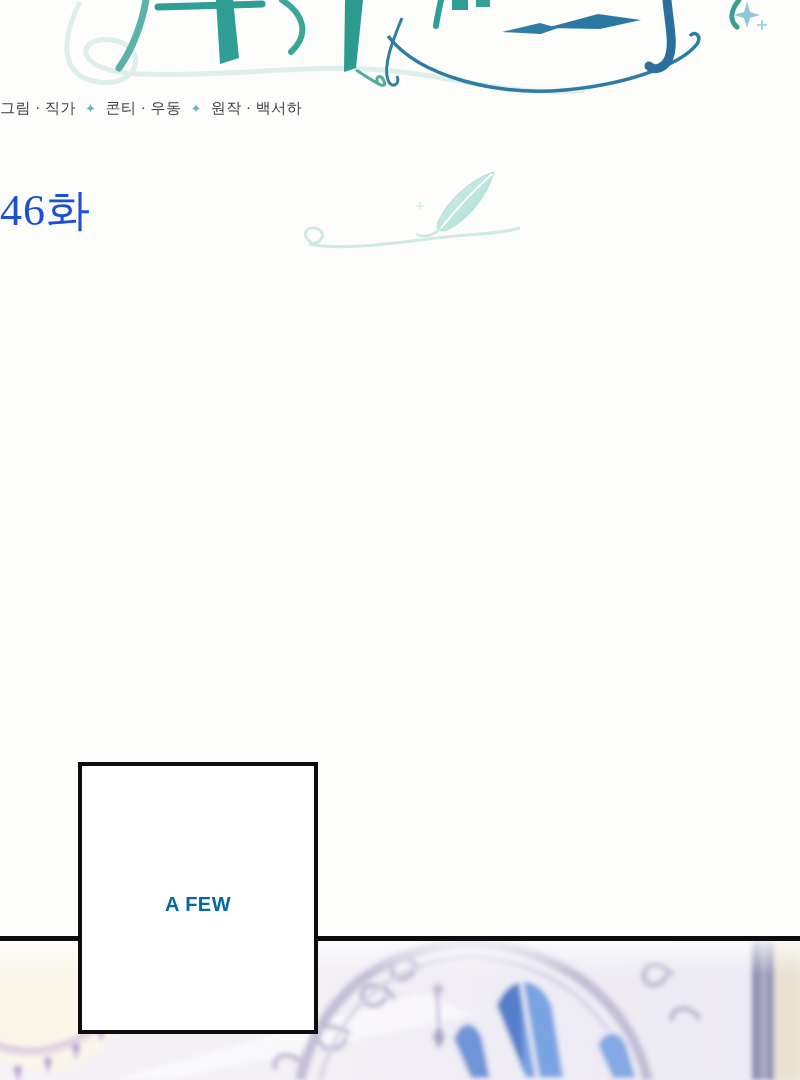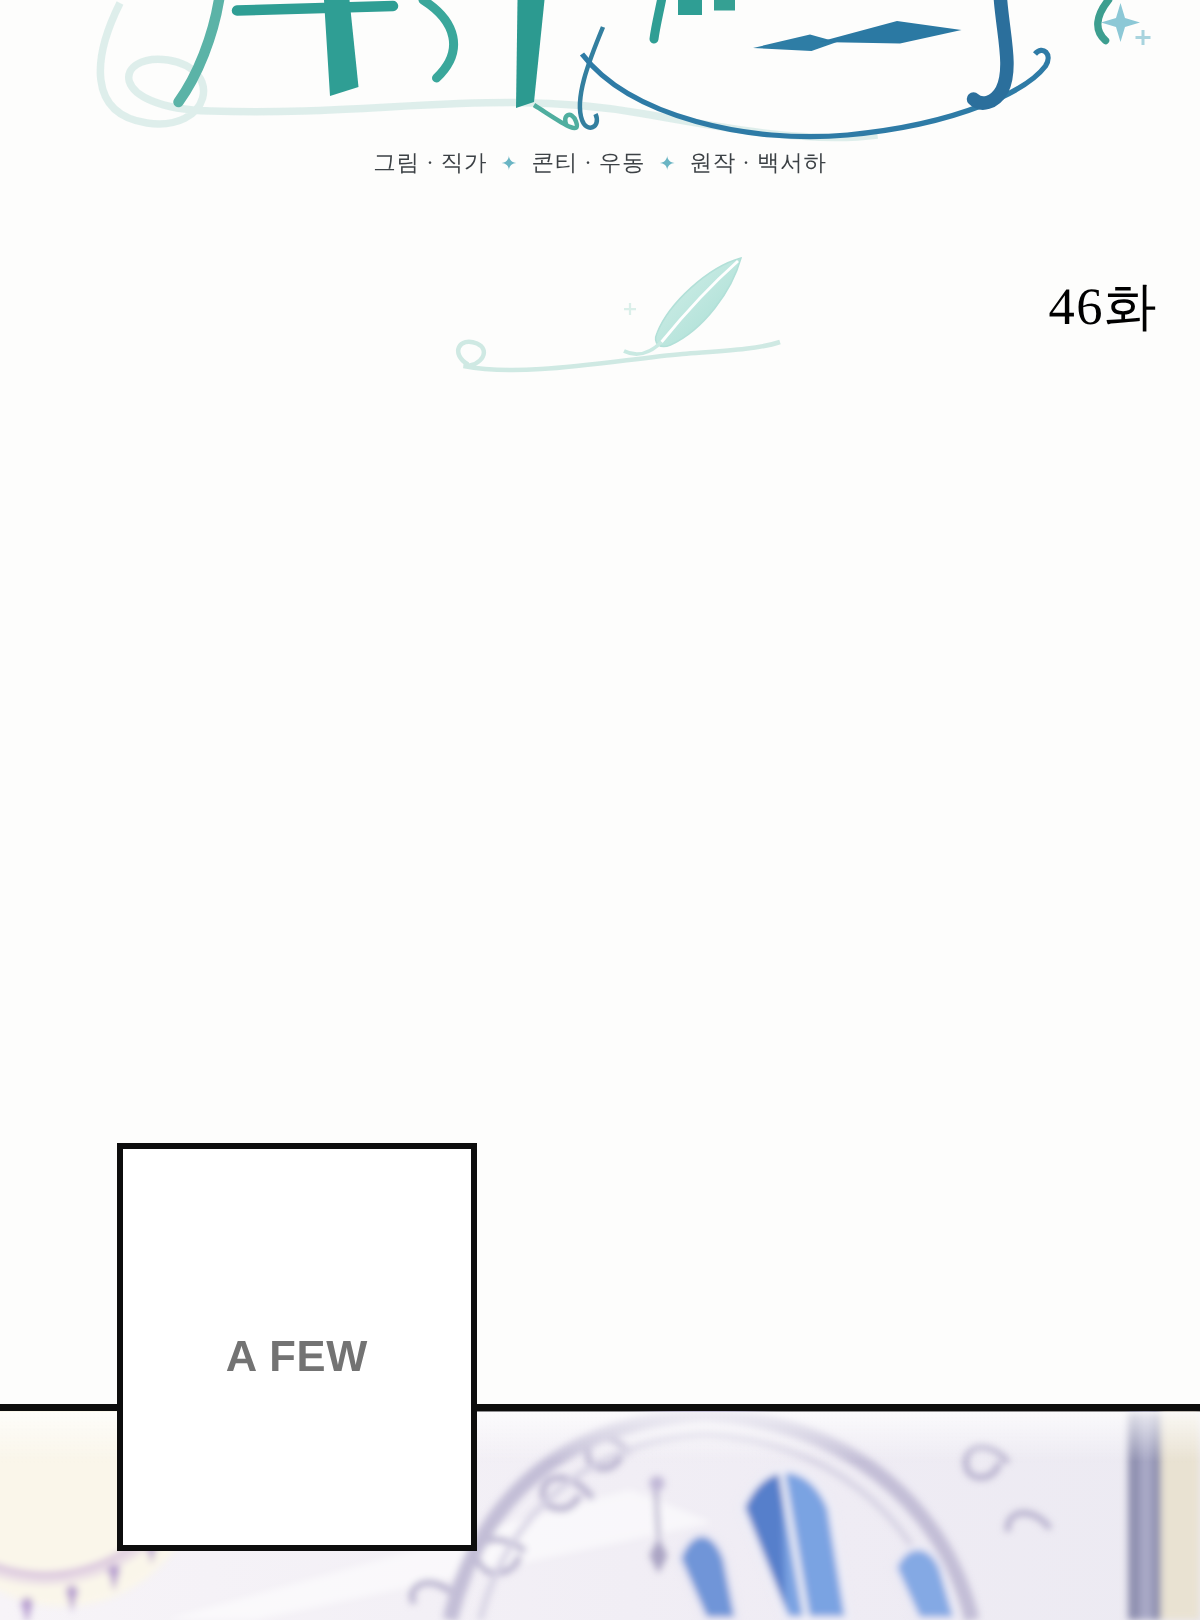--- a/index.html
+++ b/index.html
@@ -5,40 +5,40 @@
   html,body{margin:0;padding:0;}
   body{
     width:800px;height:1080px;position:relative;overflow:hidden;
     background:#fdfdfc;
     font-family:"Liberation Sans","DejaVu Sans",sans-serif;
   }
   
   .header-art{position:absolute;top:0;left:0;z-index:1;}
   .credits{
     position:absolute;top:99px;left:0;width:800px;z-index:2;
-    display:flex;justify-content:center;align-items:center;gap:9px;
+    display:flex;align-items:center;gap:9px;
     font-family:"Liberation Serif","DejaVu Serif",serif;
     font-size:15px;color:#3c4145;letter-spacing:.5px;white-space:nowrap;
   }
   .credits .sep{color:#6ab5c4;font-size:13px;}
   .episode-label{
     position:absolute;top:181px;left:0;width:772px;z-index:2;
-    text-align:right;
+    text-align:left;
     font-family:"Liberation Serif","DejaVu Serif",serif;
-    font-size:35px;color:#000000;letter-spacing:1px;
+    font-size:44px;color:#1d4ed8;letter-spacing:1px;
   }
   
   .caption-box{
     position:absolute;left:78px;top:762px;width:240px;height:272px;
     background:#ffffff;border:4px solid #0d0d0d;box-sizing:border-box;
     z-index:3;display:flex;flex-direction:column;justify-content:center;
     align-items:center;padding-top:14px;
   }
   .caption-line{
-    font-weight:700;font-size:29px;line-height:1.38;color:#737373;
+    font-weight:700;font-size:20px;line-height:1.38;color:#0369a1;
     letter-spacing:.5px;text-align:center;white-space:nowrap;
   }
   
   .bottom-panel{
     position:absolute;left:0;top:936px;width:800px;height:144px;
     border-top:5px solid #0d0d0d;box-sizing:border-box;z-index:1;
     background:#f4f2f6;overflow:hidden;
   }
   .bottom-panel svg{display:block;}
 </style>

